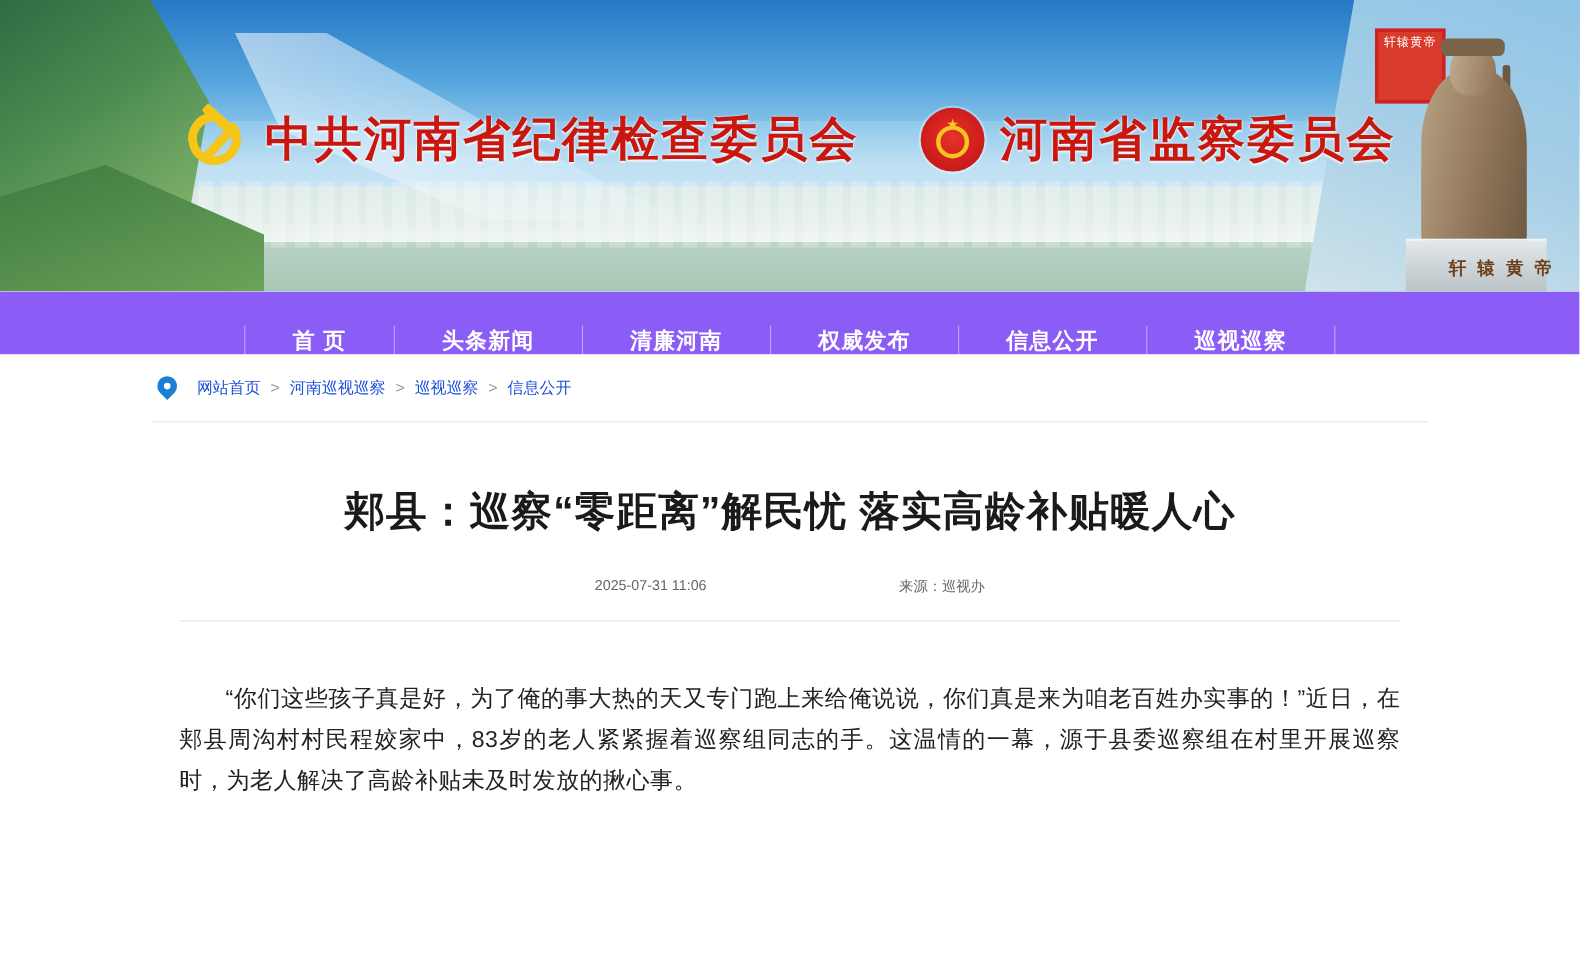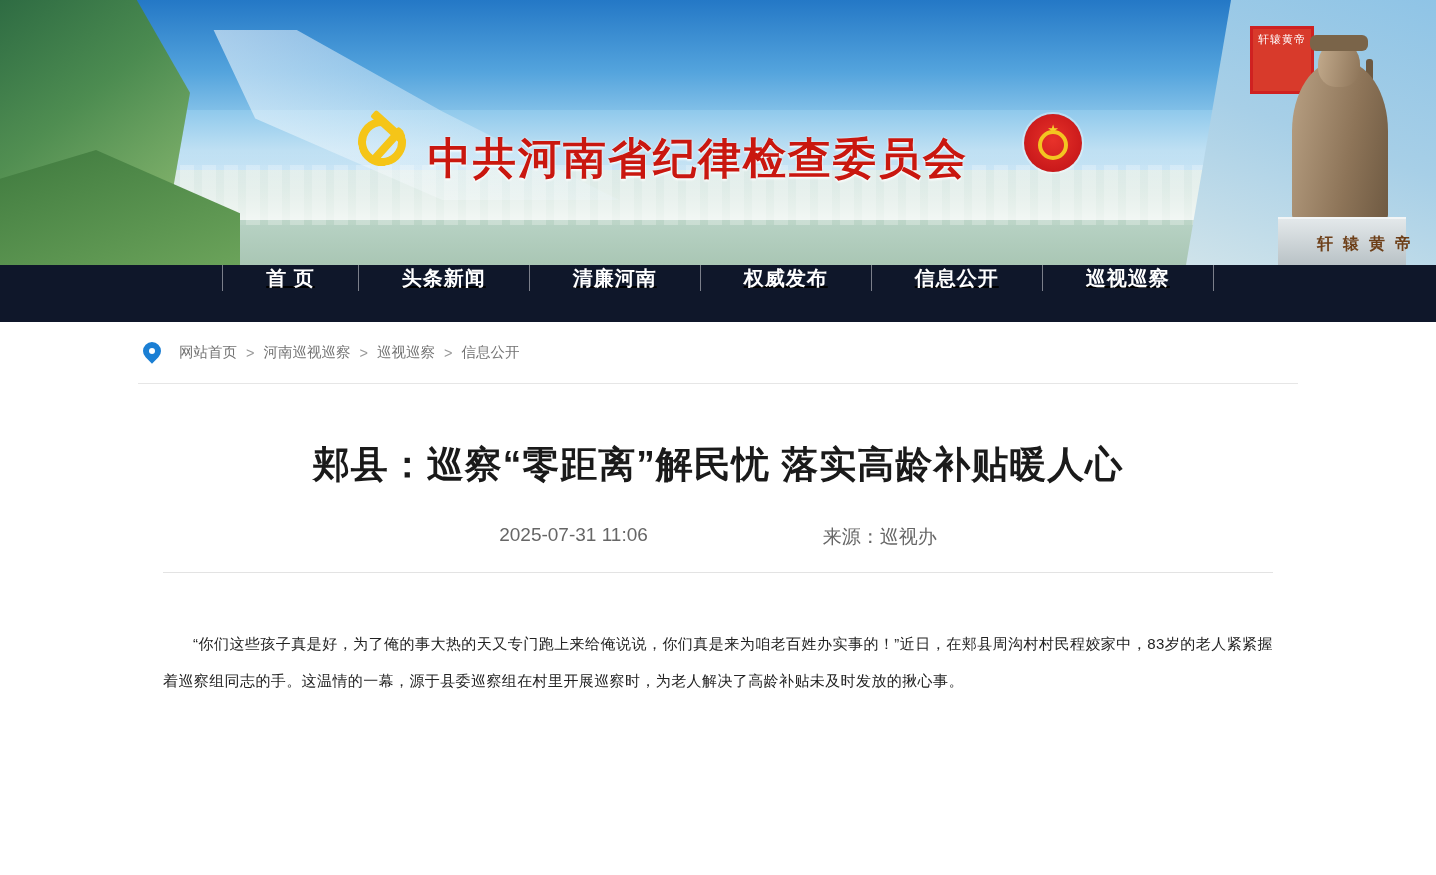--- a/index.html
+++ b/index.html
@@ -140,27 +140,26 @@
   .emblem-national .star {
     position: absolute; left: 50%; top: 26%; transform: translate(-50%,-50%);
     color: #f6cf2a; font-size: 13px;
   }
   .banner-title {
     font-family: "Liberation Serif", serif;
     font-size: 43px; font-weight: bold; color: #c9170f;
     letter-spacing: 2px;
     text-shadow: 0 2px 2px rgba(255,255,255,.75), 0 0 2px rgba(255,255,255,.9);
     white-space: nowrap;
-    margin-top: 32px;
   }
 
   
   .nav {
-    height: 57px; background: #0f172a;
-    display: flex; align-items: flex-start; justify-content: center; text-decoration: underline;
+    height: 57px; background: #8b5cf6;
+    display: flex; align-items: flex-end; justify-content: center;
   }
   .nav-inner { display: flex; align-items: stretch; height: 26px; }
   .nav-item {
     display: flex; align-items: center; justify-content: center;
     color: #fff; font-size: 20px; font-weight: bold;
     padding: 0 43px;
     border-right: 1px solid rgba(255,255,255,.45);
     letter-spacing: 1px; cursor: pointer;
     white-space: nowrap;
   }
@@ -177,41 +176,41 @@
   .pin-icon { width: 24px; height: 28px; position: relative; margin-right: 6px; }
   .pin-icon .pin {
     position: absolute; left: 3px; top: 3px; width: 18px; height: 18px;
     background: #1b7fd4; border-radius: 50% 50% 50% 0;
     transform: rotate(-45deg);
   }
   .pin-icon .dot {
     position: absolute; left: 9px; top: 9px; width: 6px; height: 6px;
     background: #fff; border-radius: 50%;
   }
-  .crumb a { color: #737373; text-decoration: none; }
+  .crumb a { color: #1d4ed8; text-decoration: none; }
   .crumb .sep { color: #999; }
 
   
   .article { width: 1110px; margin: 0 auto; }
   .art-title {
     text-align: center; font-size: 37px; font-weight: bold; color: #1a1a1a;
     letter-spacing: 1px;
     padding: 56px 0 34px;
     font-family: "Liberation Sans", sans-serif;
   }
   .art-meta {
     display: flex; justify-content: center; gap: 175px;
-    font-size: 19px; color: #666;
+    font-size: 13px; color: #666;
     padding-bottom: 22px;
     border-bottom: 1px solid #e3e3e3;
   }
   .art-body { padding-top: 52px; }
   .art-body p {
     margin: 0 0 4px;
-    font-size: 15px;
+    font-size: 21px;
     line-height: 37px;
     color: #222;
     text-indent: 2em;
     text-align: justify;
     letter-spacing: .4px;
   }
 </style>
 </head>
 <body>
 
@@ -246,20 +245,21 @@
           <div class="hammer"></div>
           <div class="handle"></div>
         </div>
         <div class="banner-title">中共河南省纪律检查委员会</div>
       </div>
       <div class="title-group">
         <div class="emblem-national">
           <div class="star">★</div>
           <div class="gear"></div>
         </div>
+        <div class="banner-title">河南省监察委员会</div>
       </div>
     </div>
   </div>
 
   <div class="nav">
     <div class="nav-inner">
       <div class="nav-item">首 页</div>
       <div class="nav-item">头条新闻</div>
       <div class="nav-item">清廉河南</div>
       <div class="nav-item">权威发布</div>

